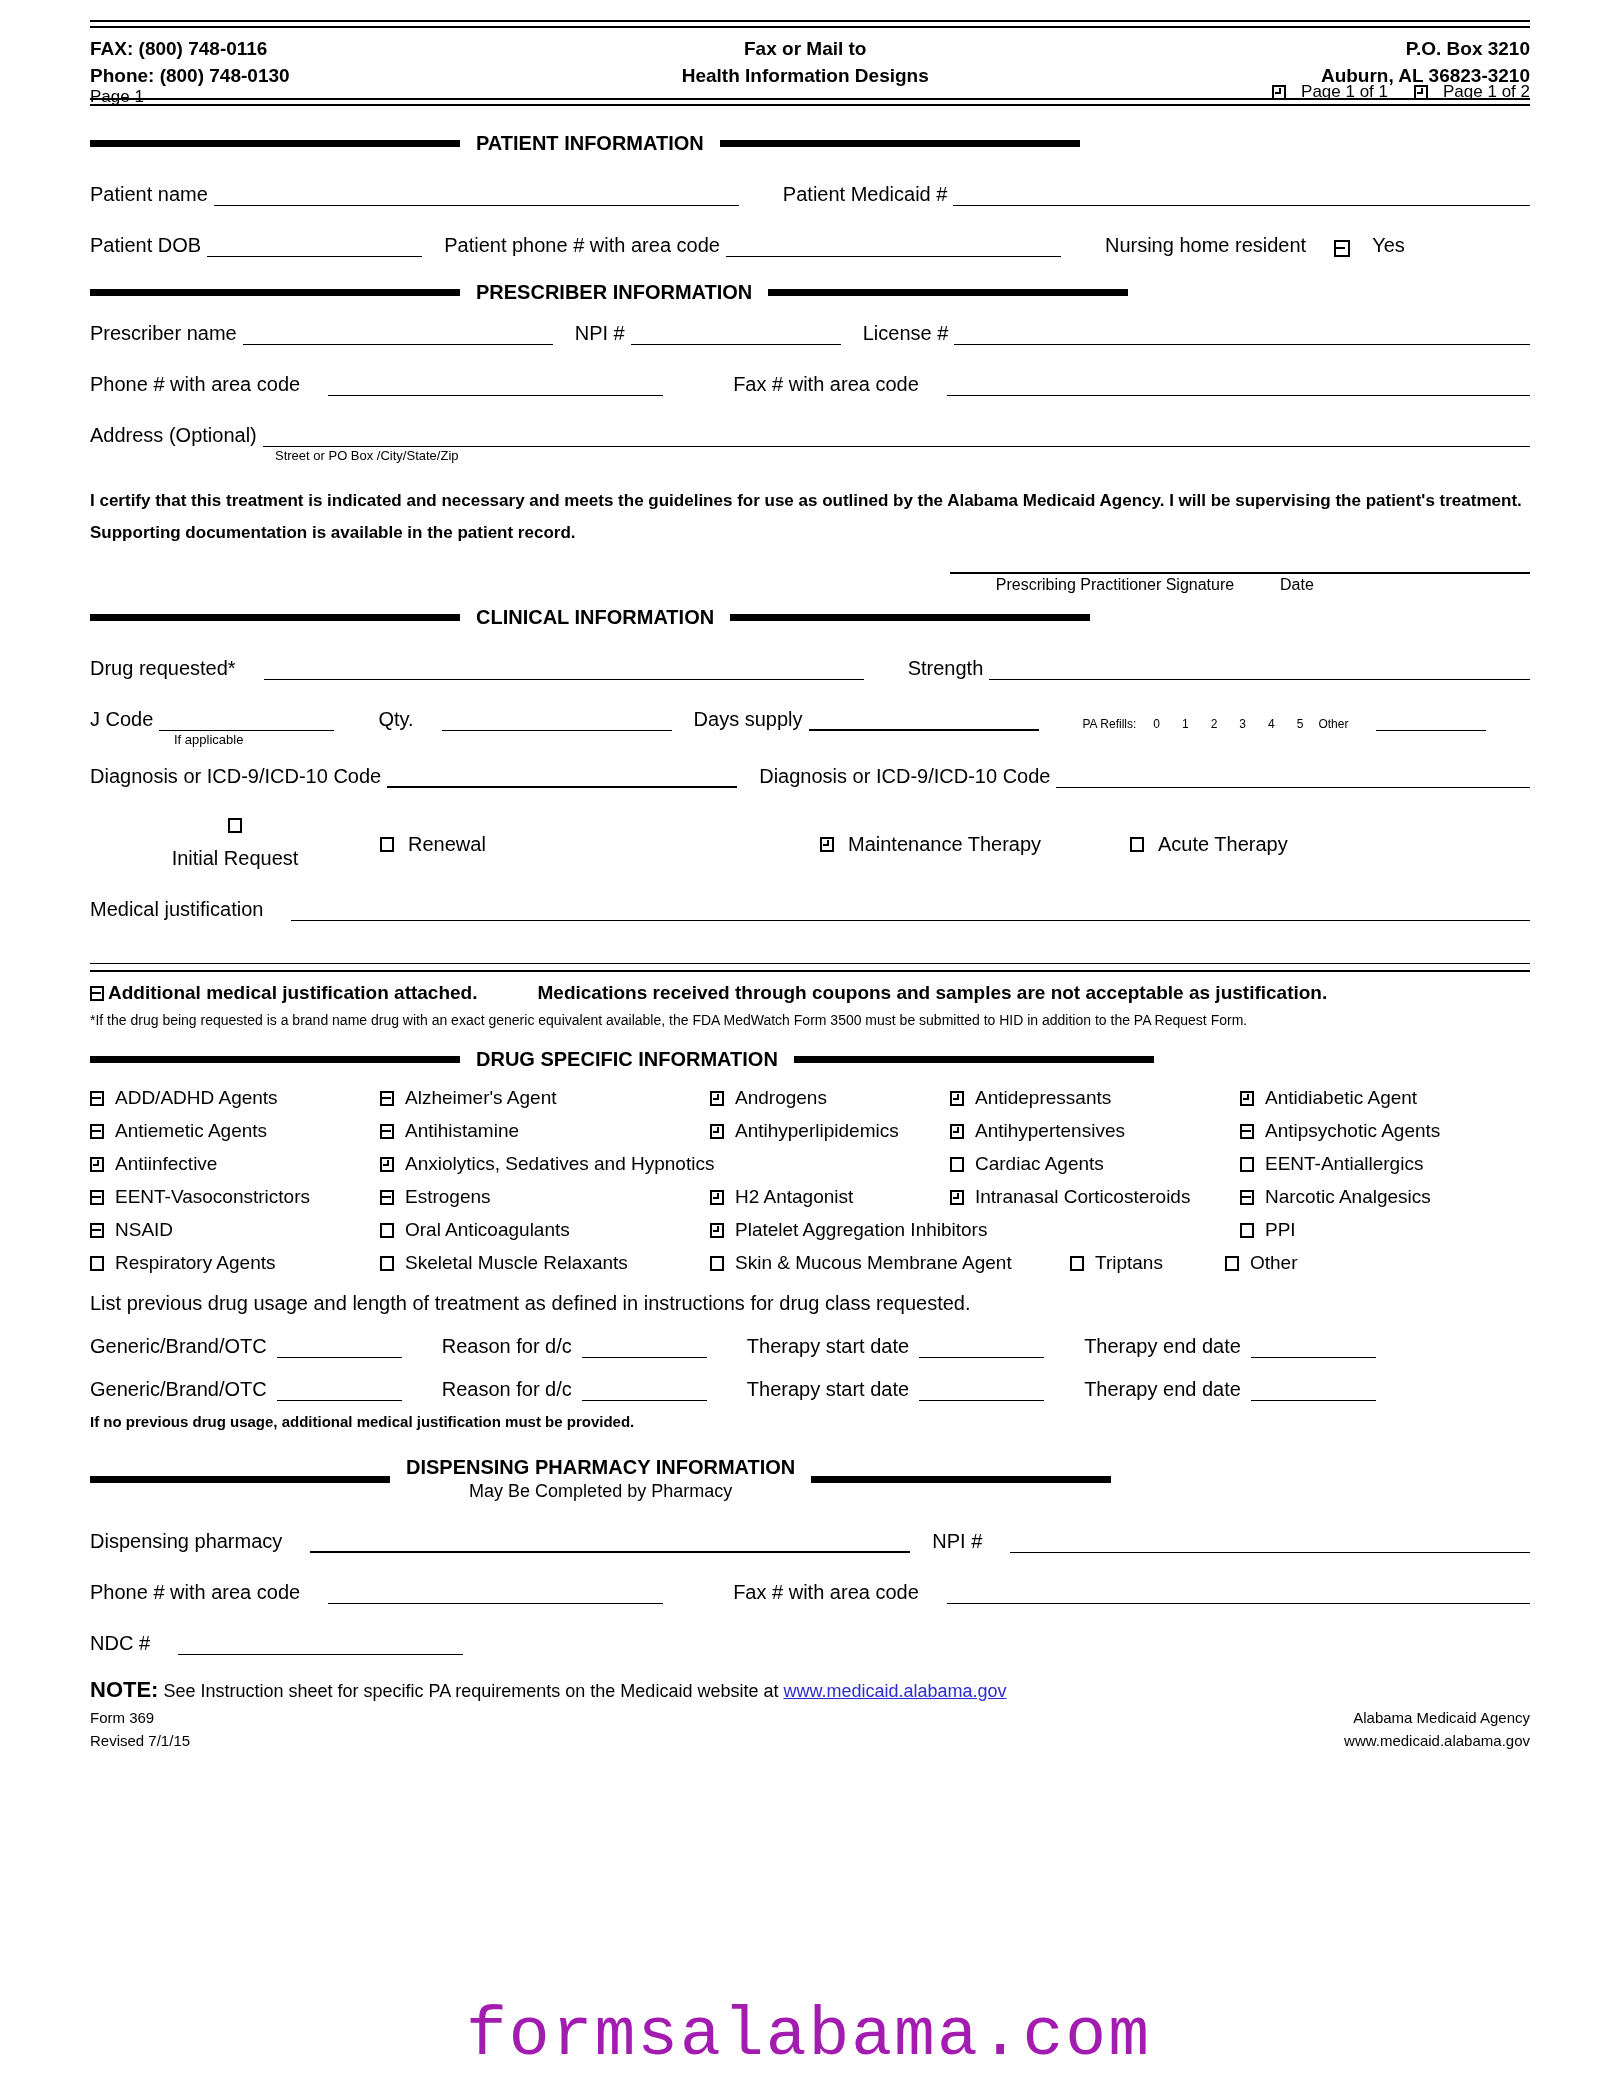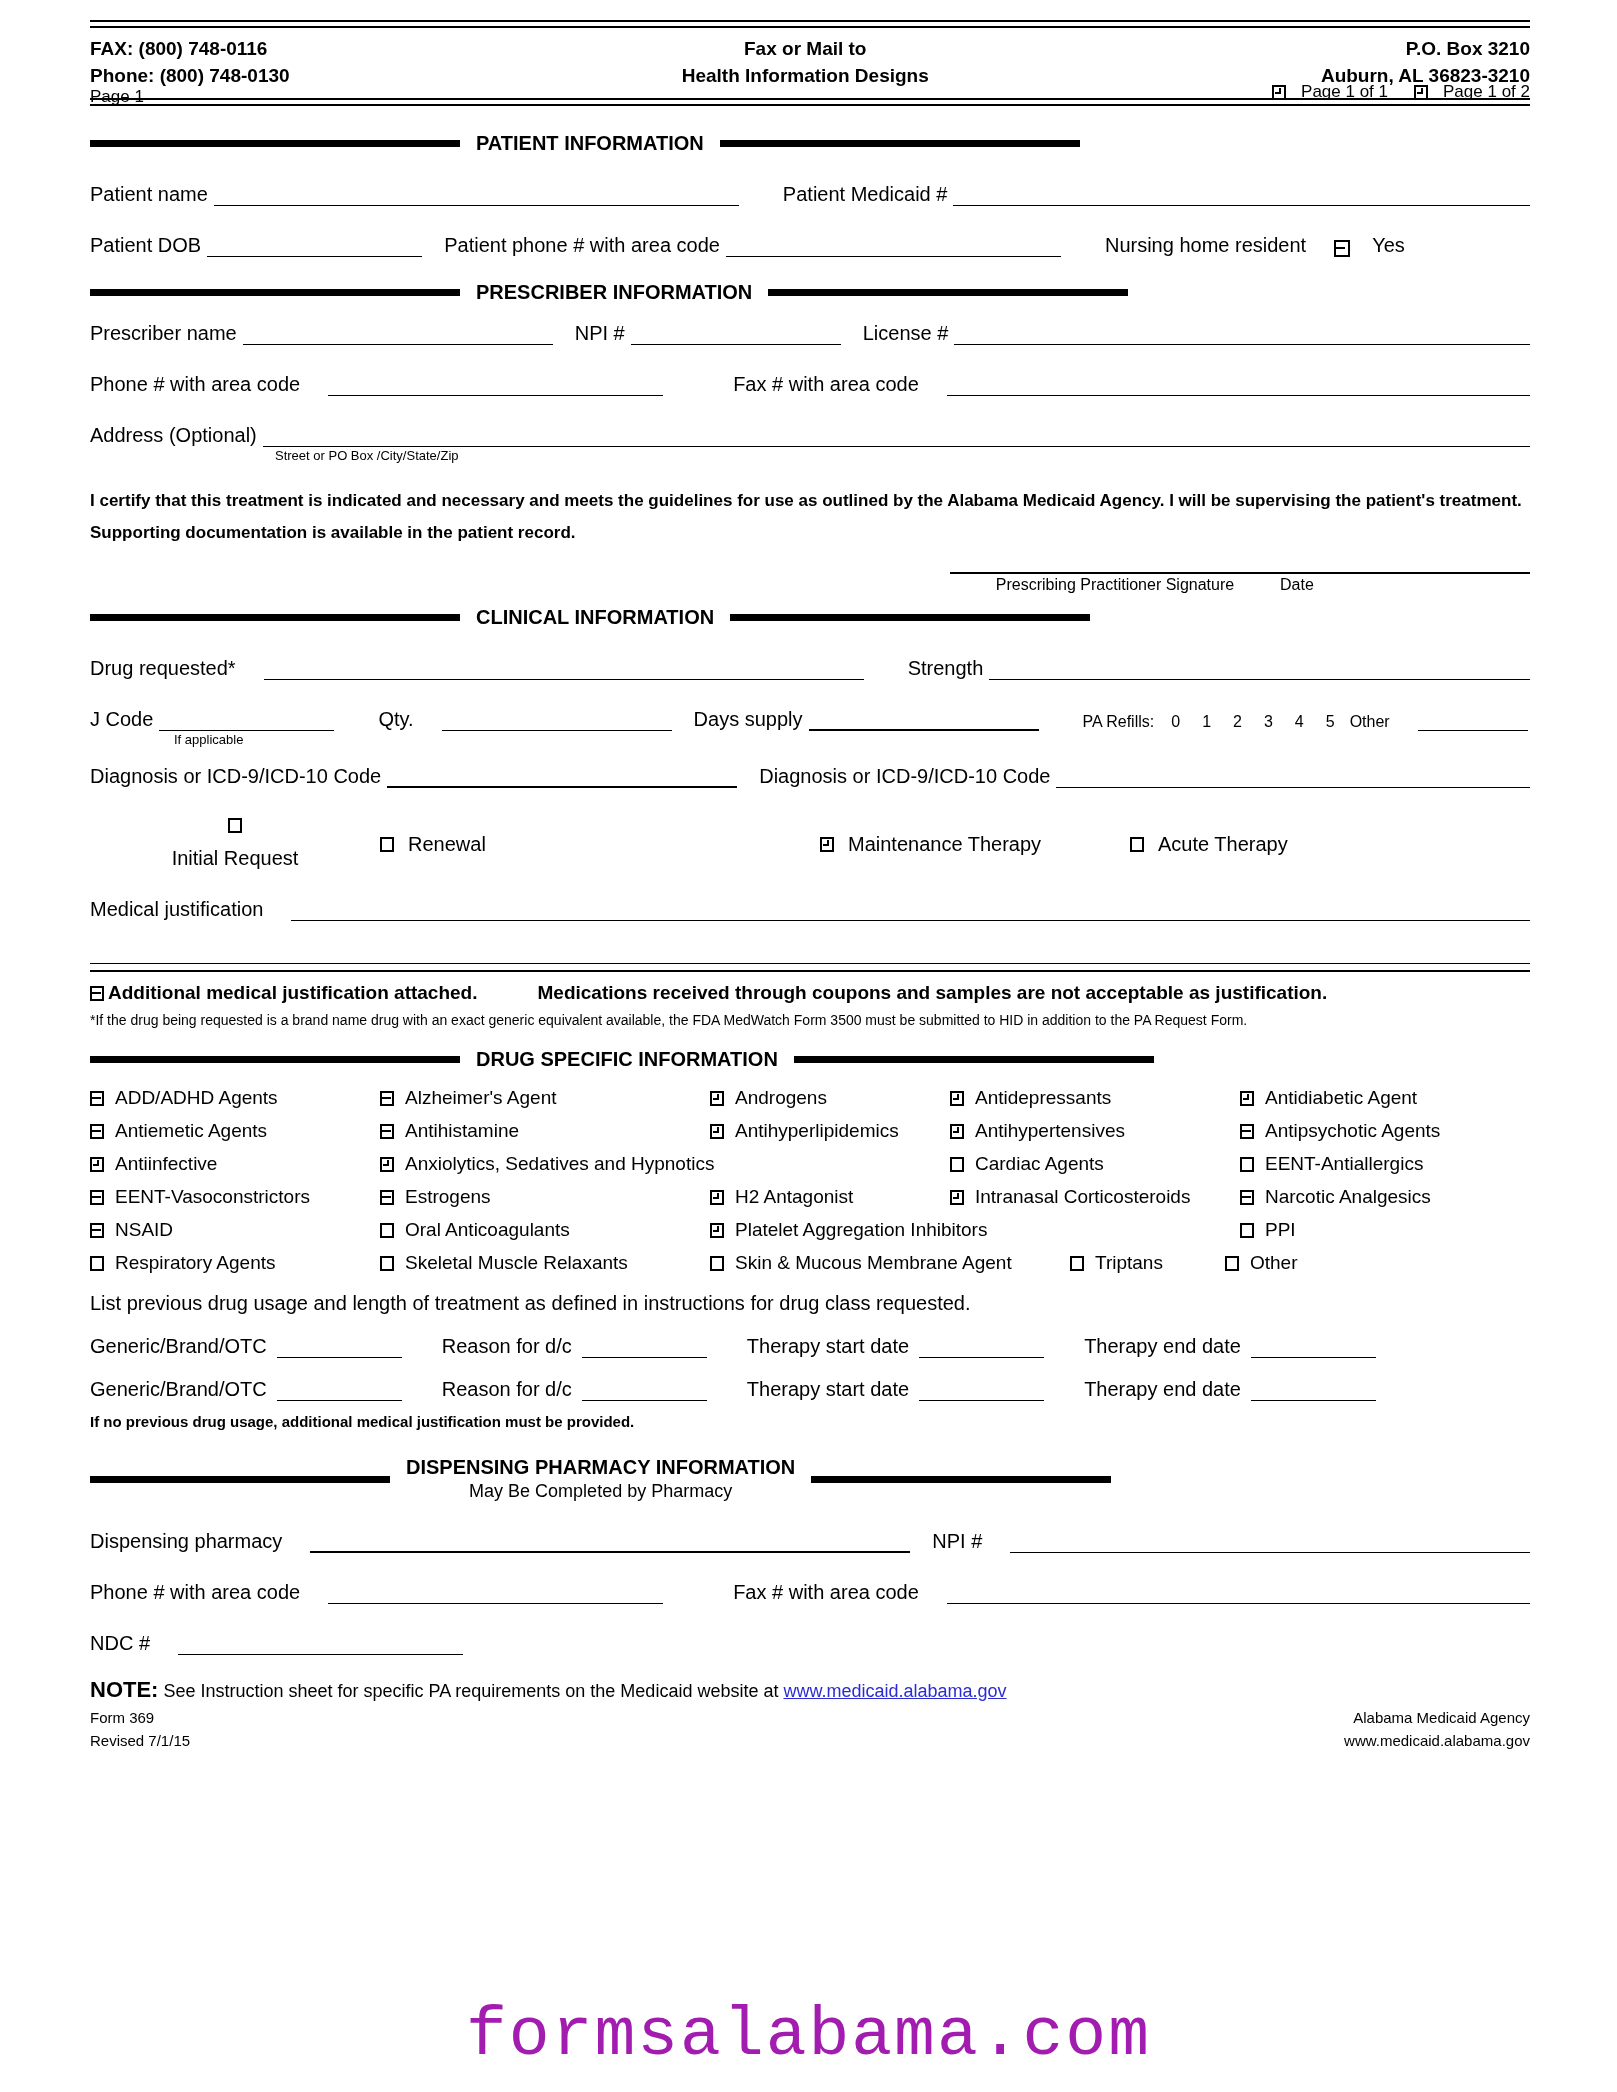--- a/index.html
+++ b/index.html
@@ -182,21 +182,21 @@
   .sig-line { border-top: 2.4px solid #000; }
   .sig-labels {
     display: flex;
     font-size: 16px;
     padding-top: 2px;
   }
   .sig-labels .s1 { flex: 0 0 330px; text-align: center; }
   .sig-labels .s2 { flex: 0 0 auto; }
 
   
-  .refills { display: flex; align-items: flex-end; gap: 0; font-size: 16px; }
+  .refills { display: flex; align-items: flex-end; gap: 0; font-size: 12px; }
   .refills .num { padding: 0 11px; }
 
   
   .cbrow {
     display: flex;
     align-items: center;
     font-size: 20px;
     margin-top: 30px;
   }
   .cbrow .item { display: flex; align-items: center; gap: 14px; }

